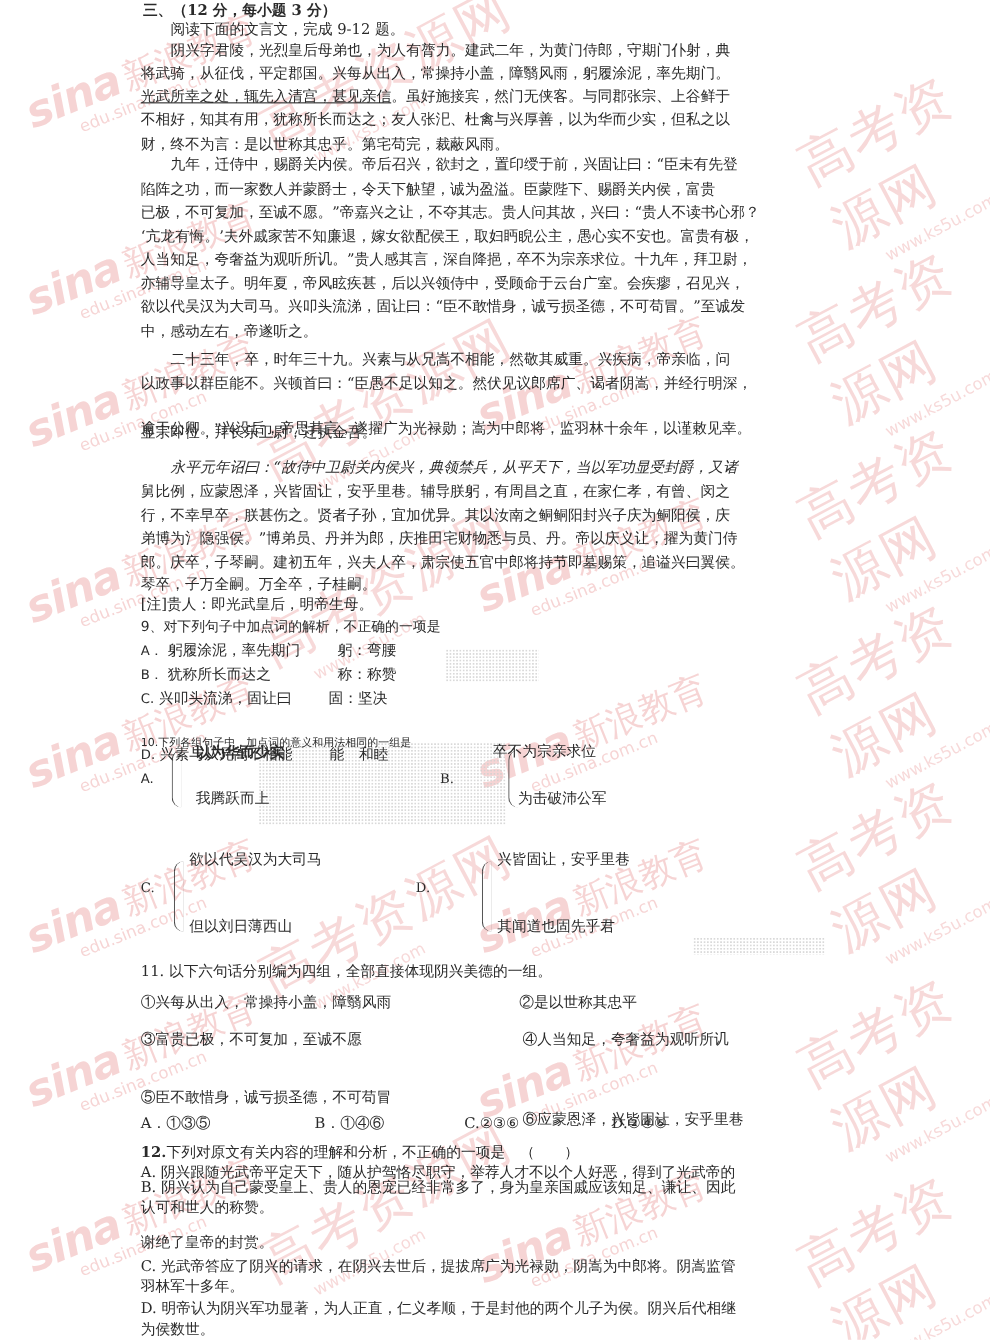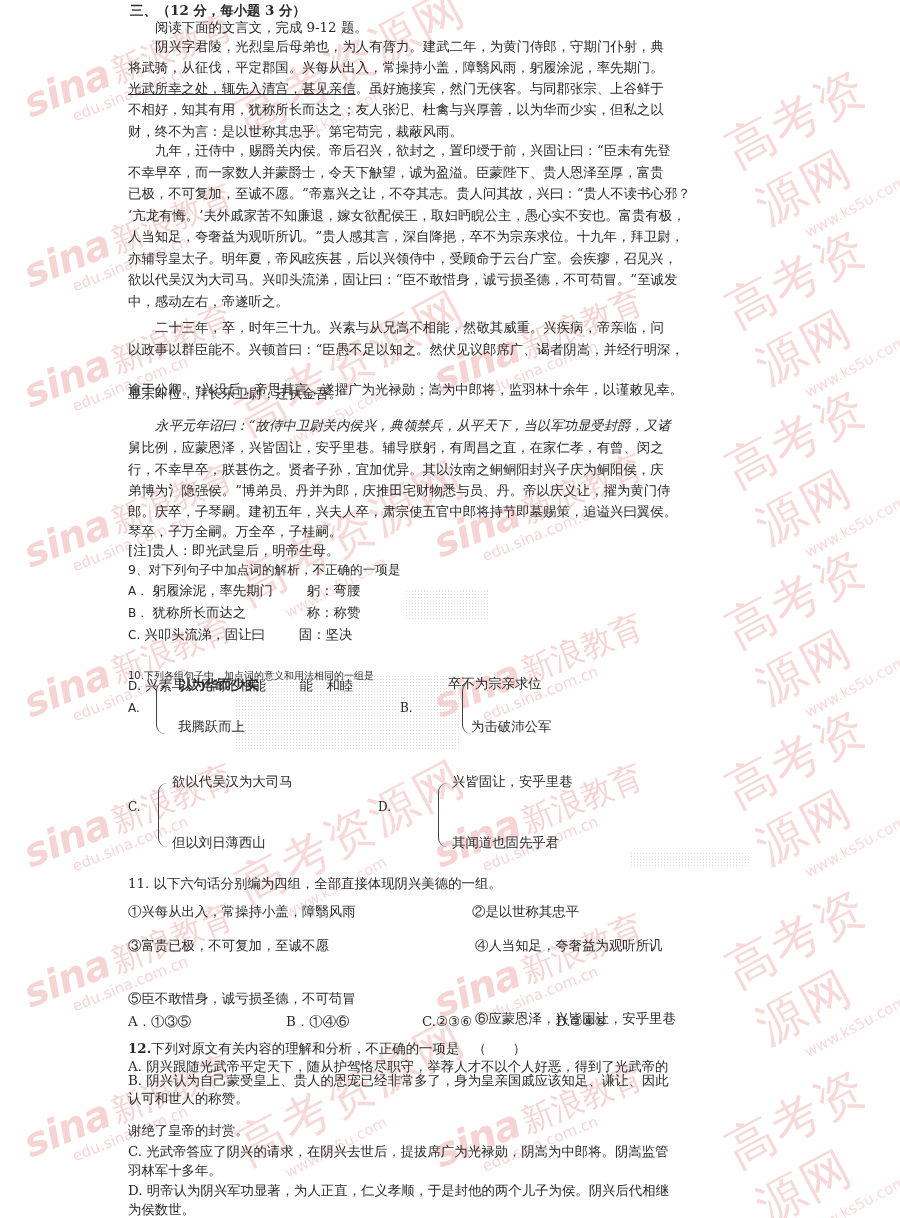--- a/index.html
+++ b/index.html
@@ -77,21 +77,21 @@
     <div>
       <div class="line" style="top:37px;left:27px;">阴兴字君陵，光烈皇后母弟也，为人有膂力。建武二年，为黄门侍郎，守期门仆射，典</div>
       <div class="line" style="top:58px;">将武骑，从征伐，平定郡国。兴每从出入，常操持小盖，障翳风雨，躬履涂泥，率先期门。</div>
       <div class="line" style="top:79px;"><span class="underline">光武所幸之处，辄先入清宫，甚见亲信</span><span>。虽好施接宾，然门无侠客。与同郡张宗、上谷鲜于</span></div>
       <div class="line" style="top:100px;">不相好，知其有用，犹称所长而达之；友人张汜、杜禽与兴厚善，以为华而少实，但私之以</div>
       <div class="line" style="top:122px;">财，终不为言：是以世称其忠乎。第宅苟完，裁蔽风雨。</div>
     </div>
 
     <div>
       <div class="line" style="top:141px;left:27px;">九年，迁侍中，赐爵关内侯。帝后召兴，欲封之，置印绶于前，兴固让曰：“臣未有先登</div>
-      <div class="line" style="top:163px;">不幸早卒，而一家数人并蒙爵士，令天下觖望，诚为盈溢。臣蒙陛下、贵人恩泽至厚，富贵</div>
+      <div class="line" style="top:163px;">陷阵之功，而一家数人并蒙爵士，令天下觖望，诚为盈溢。臣蒙陛下、赐爵关内侯，富贵</div>
       <div class="line" style="top:184px;">已极，不可复加，至诚不愿。”帝嘉兴之让，不夺其志。贵人问其故，兴曰：“贵人不读书心邪？</div>
       <div class="line" style="top:206px;">‘亢龙有悔。’夫外戚家苦不知廉退，嫁女欲配侯王，取妇眄睨公主，愚心实不安也。富贵有极，</div>
       <div class="line" style="top:227px;">人当知足，夸奢益为观听所讥。”贵人感其言，深自降挹，卒不为宗亲求位。十九年，拜卫尉，</div>
       <div class="line" style="top:249px;">亦辅导皇太子。明年夏，帝风眩疾甚，后以兴领侍中，受顾命于云台广室。会疾瘳，召见兴，</div>
       <div class="line" style="top:270px;">欲以代吴汉为大司马。兴叩头流涕，固让曰：“臣不敢惜身，诚亏损圣德，不可苟冒。”至诚发</div>
       <div class="line" style="top:292px;">中，感动左右，帝遂听之。</div>
     </div>
 
     <div>
       <div class="line" style="top:318px;left:27px;">二十三年，卒，时年三十九。兴素与从兄嵩不相能，然敬其威重。兴疾病，帝亲临，问</div>

